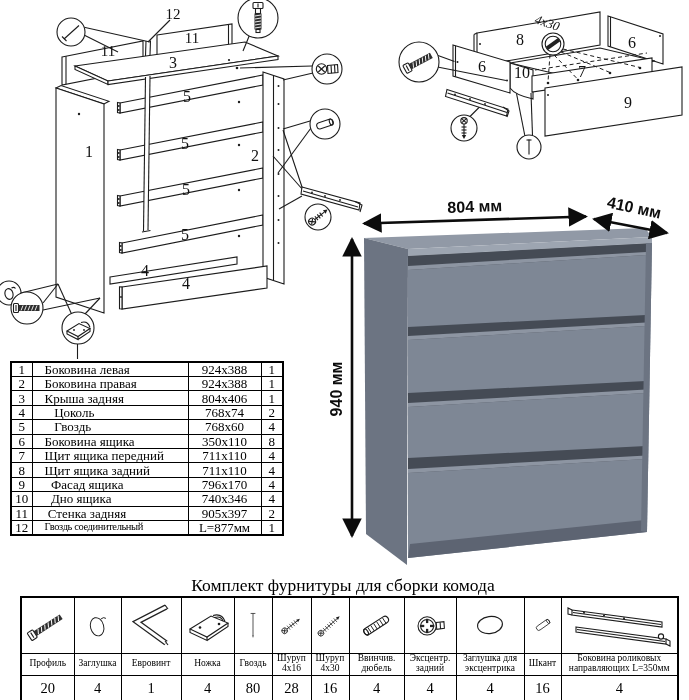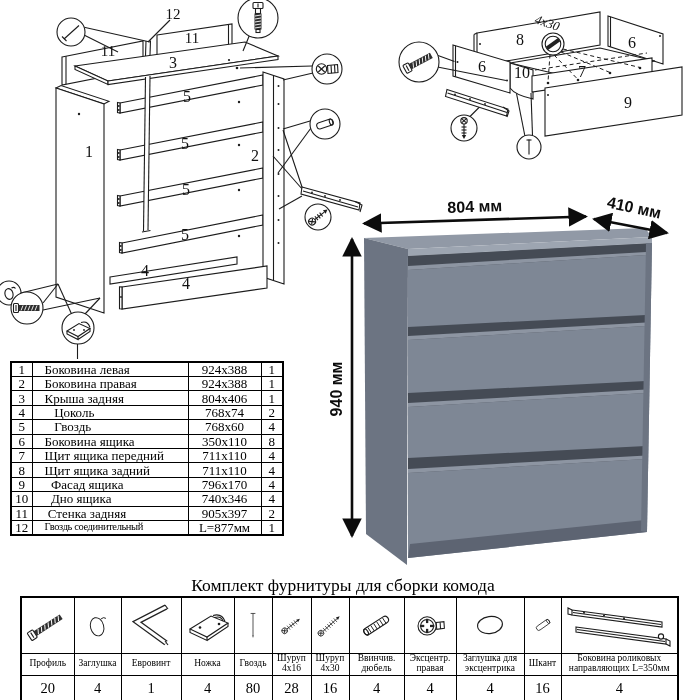--- a/index.html
+++ b/index.html
@@ -654,21 +654,21 @@
       </tr>
       <tr class="names">
         <td>Профиль</td>
         <td>Заглушка</td>
         <td>Евровинт</td>
         <td>Ножка</td>
         <td>Гвоздь</td>
         <td>Шуруп 4x16</td>
         <td>Шуруп 4x30</td>
         <td>Ввинчив. дюбель</td>
-        <td>Эксцентр. правая</td>
+        <td>Эксцентр. задний</td>
         <td>Заглушка для эксцентрика</td>
         <td>Шкант</td>
         <td>Боковина роликовых направляющих L=350мм</td>
       </tr>
       <tr class="qty">
         <td>20</td>
         <td>4</td>
         <td>1</td>
         <td>4</td>
         <td>80</td>

